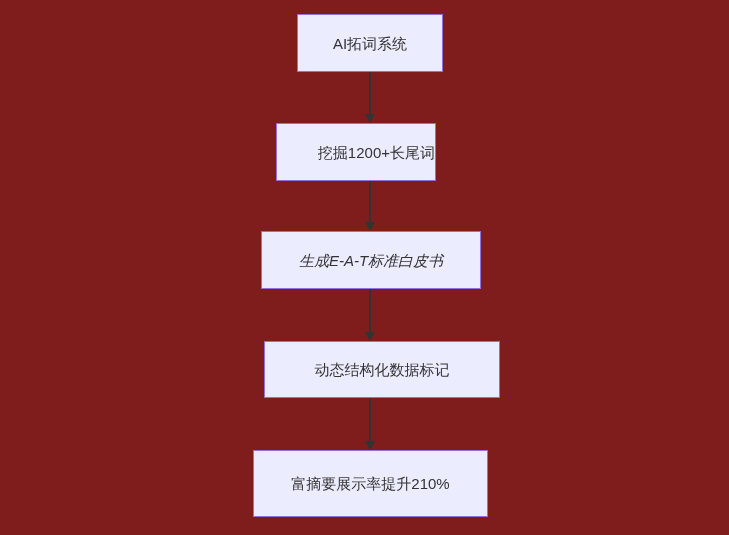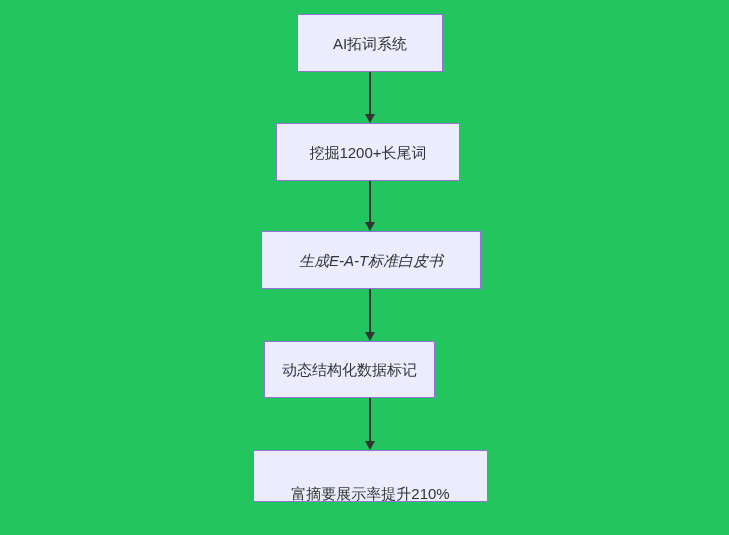--- a/index.html
+++ b/index.html
@@ -9,21 +9,21 @@
   body {
     width: 729px;
     height: 535px;
     overflow: hidden;
     font-family: "Liberation Sans", "DejaVu Sans", sans-serif;
   }
   .canvas {
     position: relative;
     width: 729px;
     height: 535px;
-    background: #22c55e;
+    background: #7f1d1d;
   }
   .edges-layer {
     position: absolute;
     left: 0;
     top: 0;
     width: 729px;
     height: 535px;
     pointer-events: none;
   }
   .node {
@@ -34,24 +34,24 @@
     color: #333333;
     font-size: 15px;
     line-height: 1;
     display: flex;
     align-items: center;
     justify-content: center;
     text-align: center;
     white-space: nowrap;
   }
   .node-1 { left: 297px; top: 14px;  width: 146px; height: 58px; }
-  .node-2 { left: 276px; top: 123px; width: 184px; height: 58px; }
+  .node-2 { left: 276px; top: 123px; width: 160px; height: 58px; justify-content: flex-end; }
   .node-3 { left: 261px; top: 231px; width: 220px; height: 58px; font-style: italic; }
-  .node-4 { left: 264px; top: 341px; width: 171px; height: 57px; }
-  .node-5 { left: 253px; top: 450px; width: 235px; height: 52px; align-items: flex-end; }
+  .node-4 { left: 264px; top: 341px; width: 236px; height: 57px; }
+  .node-5 { left: 253px; top: 450px; width: 235px; height: 67px; }
   .edge-line {
     stroke: #333333;
     stroke-width: 2;
   }
   .edge-head {
     fill: #333333;
     stroke: none;
   }
 </style>
 </head>

